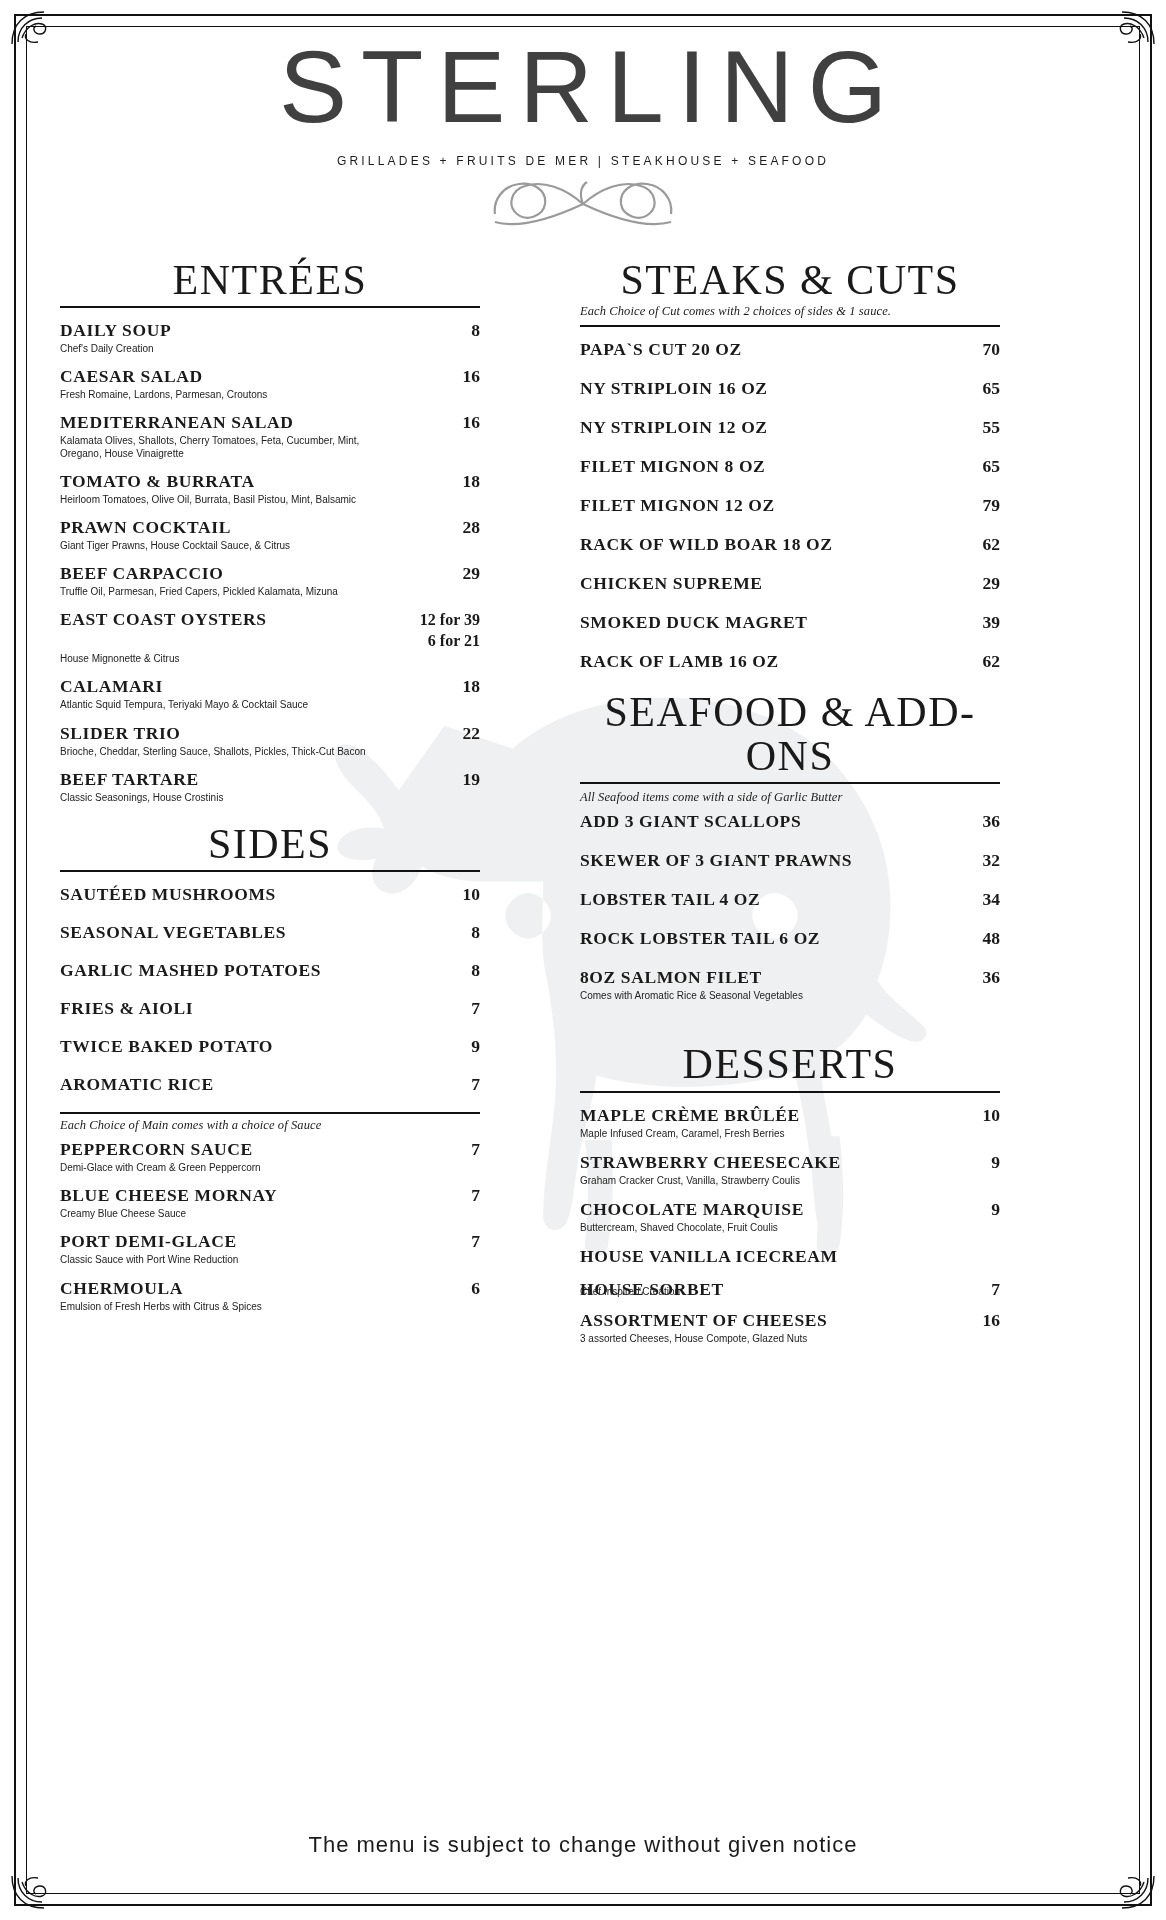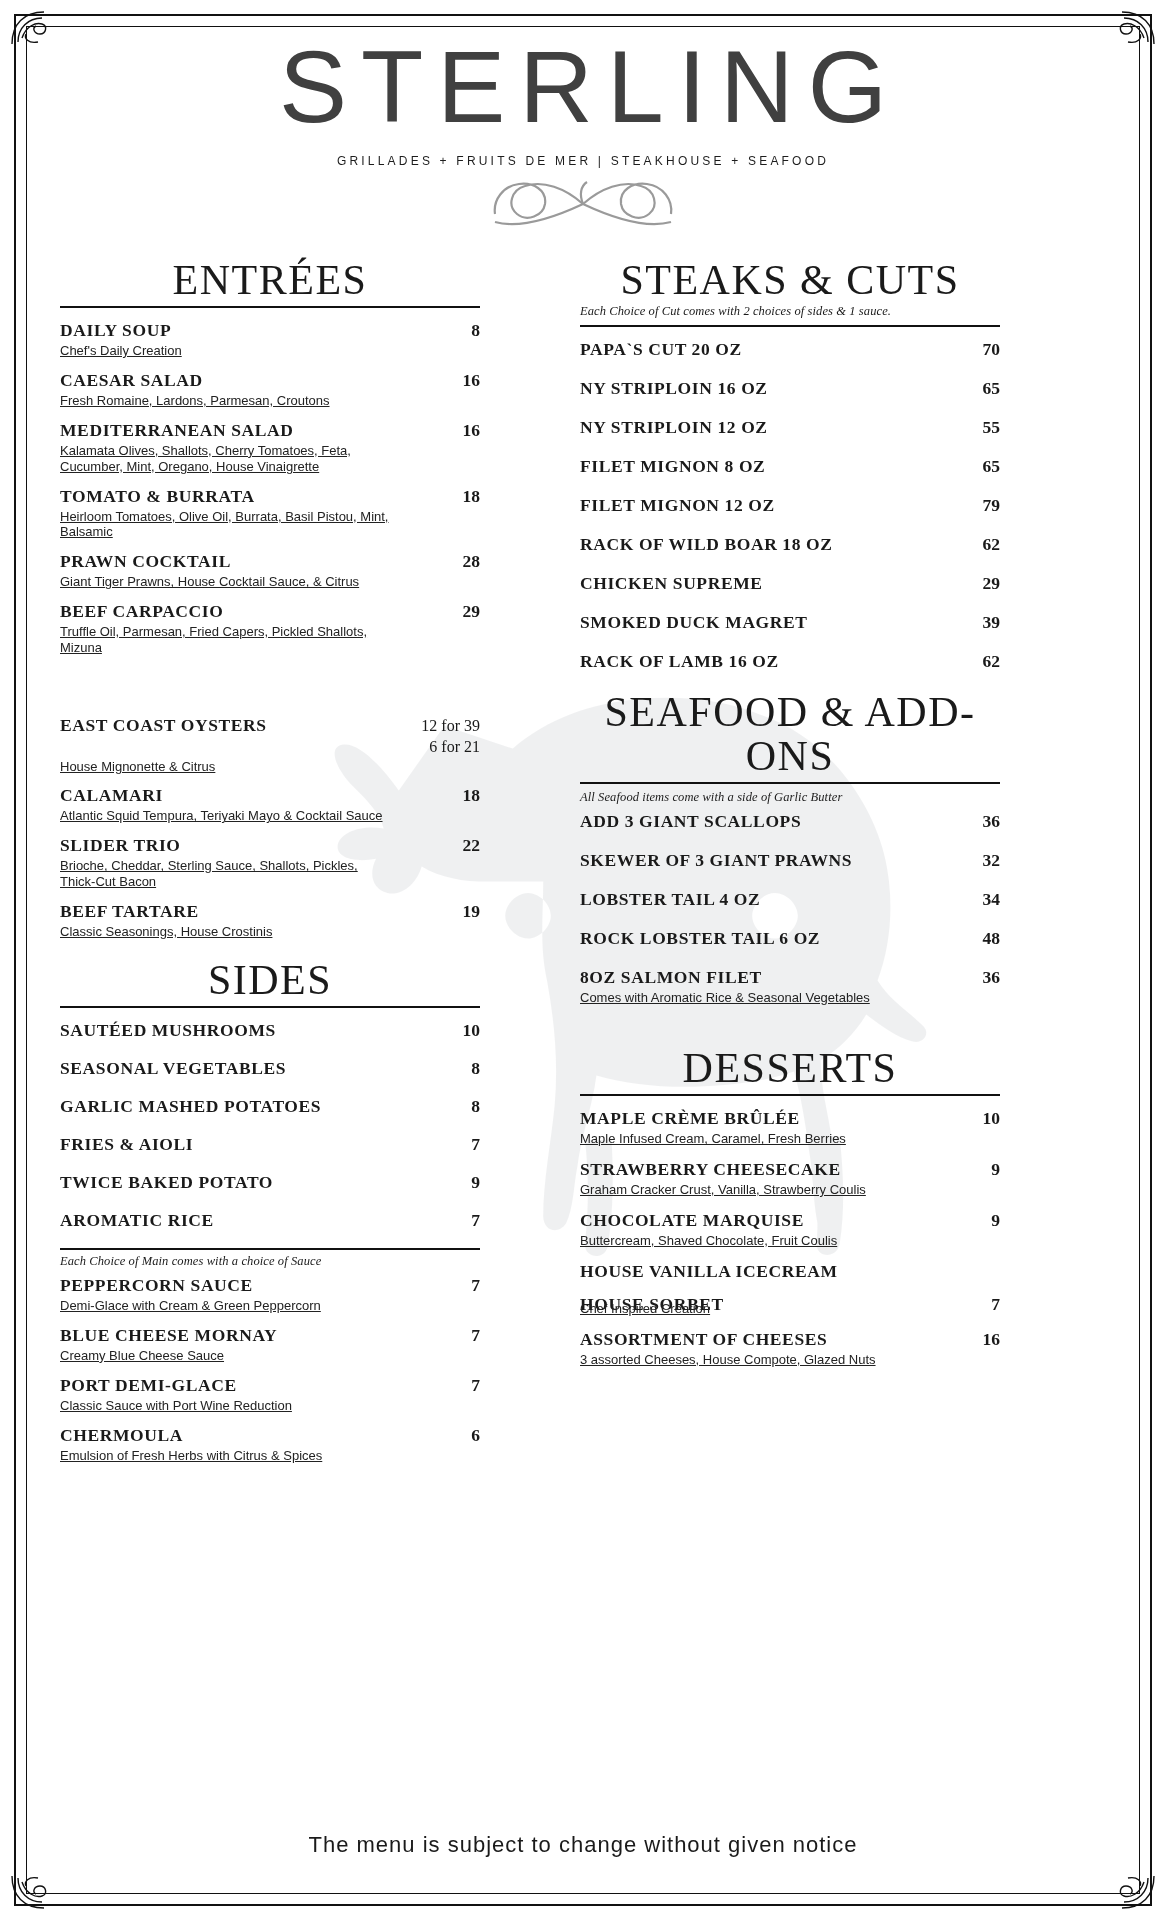--- a/index.html
+++ b/index.html
@@ -138,33 +138,31 @@
   }
   .item-price {
     font-family: "Liberation Serif", serif;
     font-weight: bold;
     font-size: 17.5px;
     white-space: nowrap;
     padding-left: 10px;
   }
   .item-desc {
     font-family: "Liberation Sans", sans-serif;
-    font-size: 13px;
+    font-size: 10px;
     line-height: 1.22;
     color: #222;
     margin-top: 2px;
     max-width: 330px;
-    text-decoration: underline;
   }
   .dual-price {
     text-align: right;
-    font-weight: normal;
+    font-weight: bold;
     font-size: 17.5px;
     line-height: 1.18;
-    margin-top: 48px;
   }
   .dual-price .q { font-size: 16px; }
 
   
   .item.spaced { margin-bottom: 18px; }
 
   .sides .item-head, .sauces .item-head { }
   .sides .item { margin-bottom: 17px; }
 
   .desserts .item { margin-bottom: 12px; }
@@ -289,21 +287,21 @@
             <span class="item-price">28</span>
           </div>
           <div class="item-desc">Giant Tiger Prawns, House Cocktail Sauce, &amp; Citrus</div>
         </div>
 
         <div class="item">
           <div class="item-head">
             <span class="item-name">BEEF CARPACCIO</span>
             <span class="item-price">29</span>
           </div>
-          <div class="item-desc">Truffle Oil, Parmesan, Fried Capers, Pickled Shallots, Mizuna</div>
+          <div class="item-desc">Truffle Oil, Parmesan, Fried Capers, Pickled Kalamata, Mizuna</div>
         </div>
 
         <div class="item">
           <div class="item-head">
             <span class="item-name">EAST COAST OYSTERS</span>
             <span class="dual-price">
               <span class="q">12 for  39</span><br>
               <span class="q">6 for  21</span>
             </span>
           </div>

